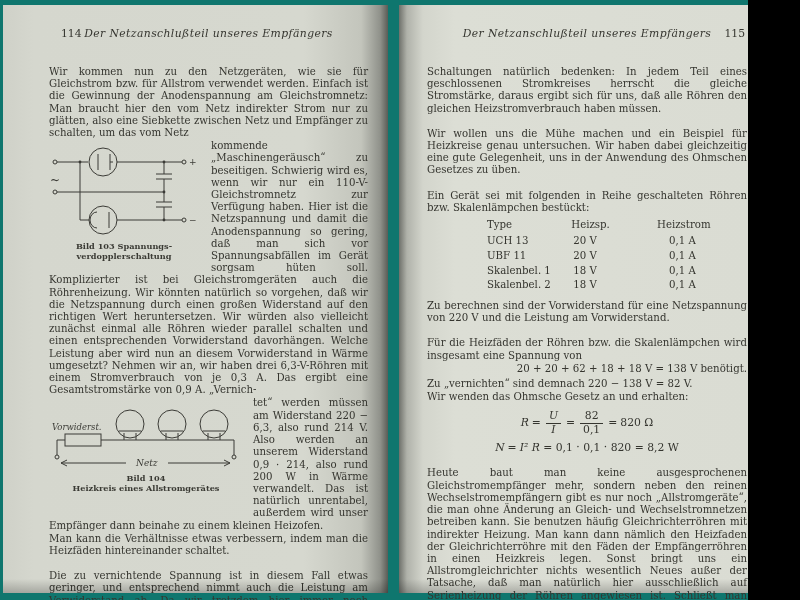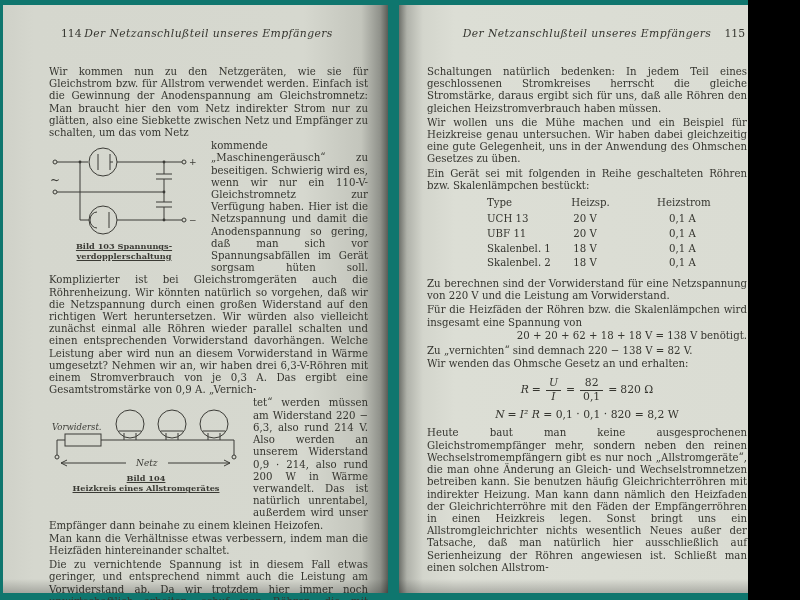--- a/index.html
+++ b/index.html
@@ -25,26 +25,26 @@
     background:linear-gradient(to bottom, rgba(0,0,0,0), rgba(0,0,0,0.22));
     pointer-events:none;
   }
   .hdr { position:relative; text-align:center; font-size:10.8px; height:15px; margin-bottom:24px; }
   .rt { font-style:italic; letter-spacing:0.4px; }
   .pn { position:absolute; top:0; font-style:normal; }
   .pn-l { left:12px; }
   .pn-r { right:2px; }
   .body { font-size:10.2px; line-height:12.2px; text-align:justify; }
   .para { margin:0 0 1px 0; }
-  .para.sp { margin-top:2px; }
+  .para.sp { margin-top:13px; }
   .fig { float:left; text-align:center; }
   .fig103 { width:150px; margin:4px 12px 3px 0; }
   .fig104 { width:194px; margin:3px 10px 18px 0; }
   .fig svg { display:block; margin:0 auto; }
-  .cap { font-size:8.2px; font-weight:bold; line-height:9.8px; margin-top:2px; color:#3a3a34;text-decoration:underline; }
+  .cap { font-size:8.2px; font-weight:bold; line-height:9.8px; margin-top:2px; color:#3a3a34; }
   .schem { stroke:#3b3b36; stroke-width:1; fill:none; }
   .schem text { stroke:none; fill:#3b3b36; font-family:"DejaVu Serif",serif; }
   .schem .lbl { font-style:italic; font-size:8.5px; }
   .schem .dot { fill:#3b3b36; stroke:none; }
   .clear { clear:both; }
   
   .tbl { margin:5px 0 6px 60px; border-collapse:collapse; font-size:10.2px; }
   .tbl td { padding:0 0 2.5px 0; }
   .tbl td:nth-child(1) { width:86px; }
   .tbl td:nth-child(2) { width:76px; }

